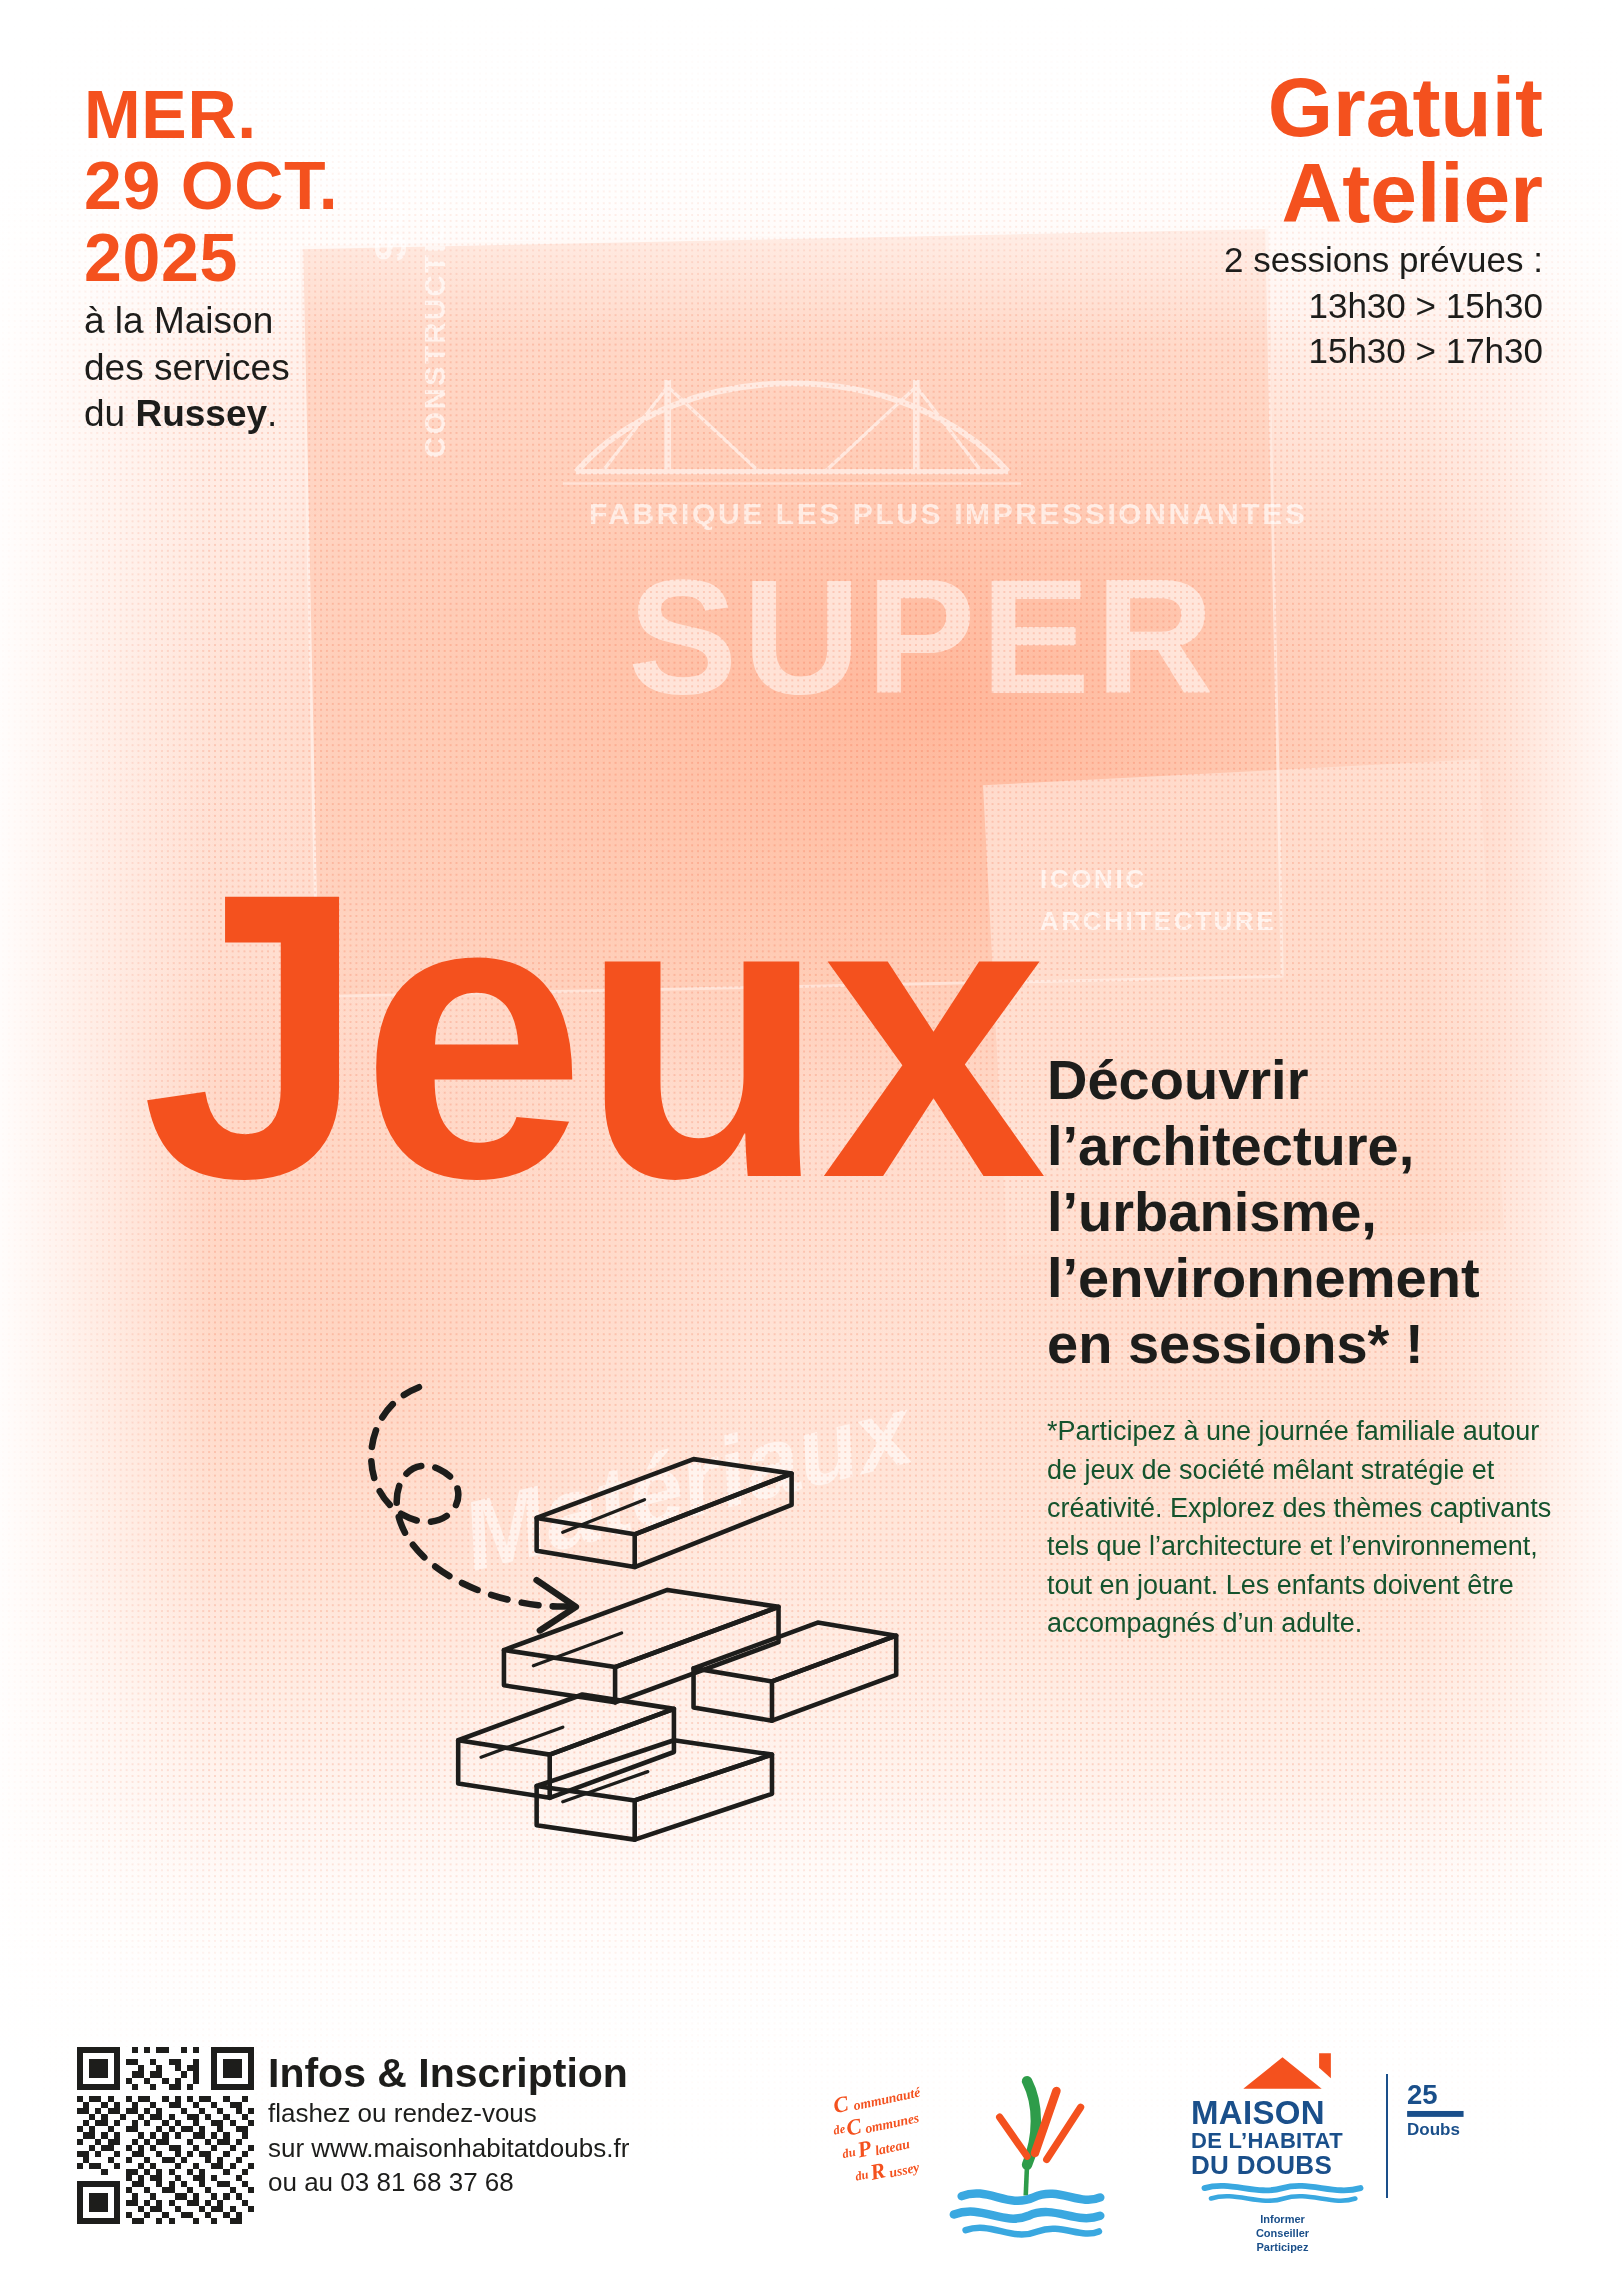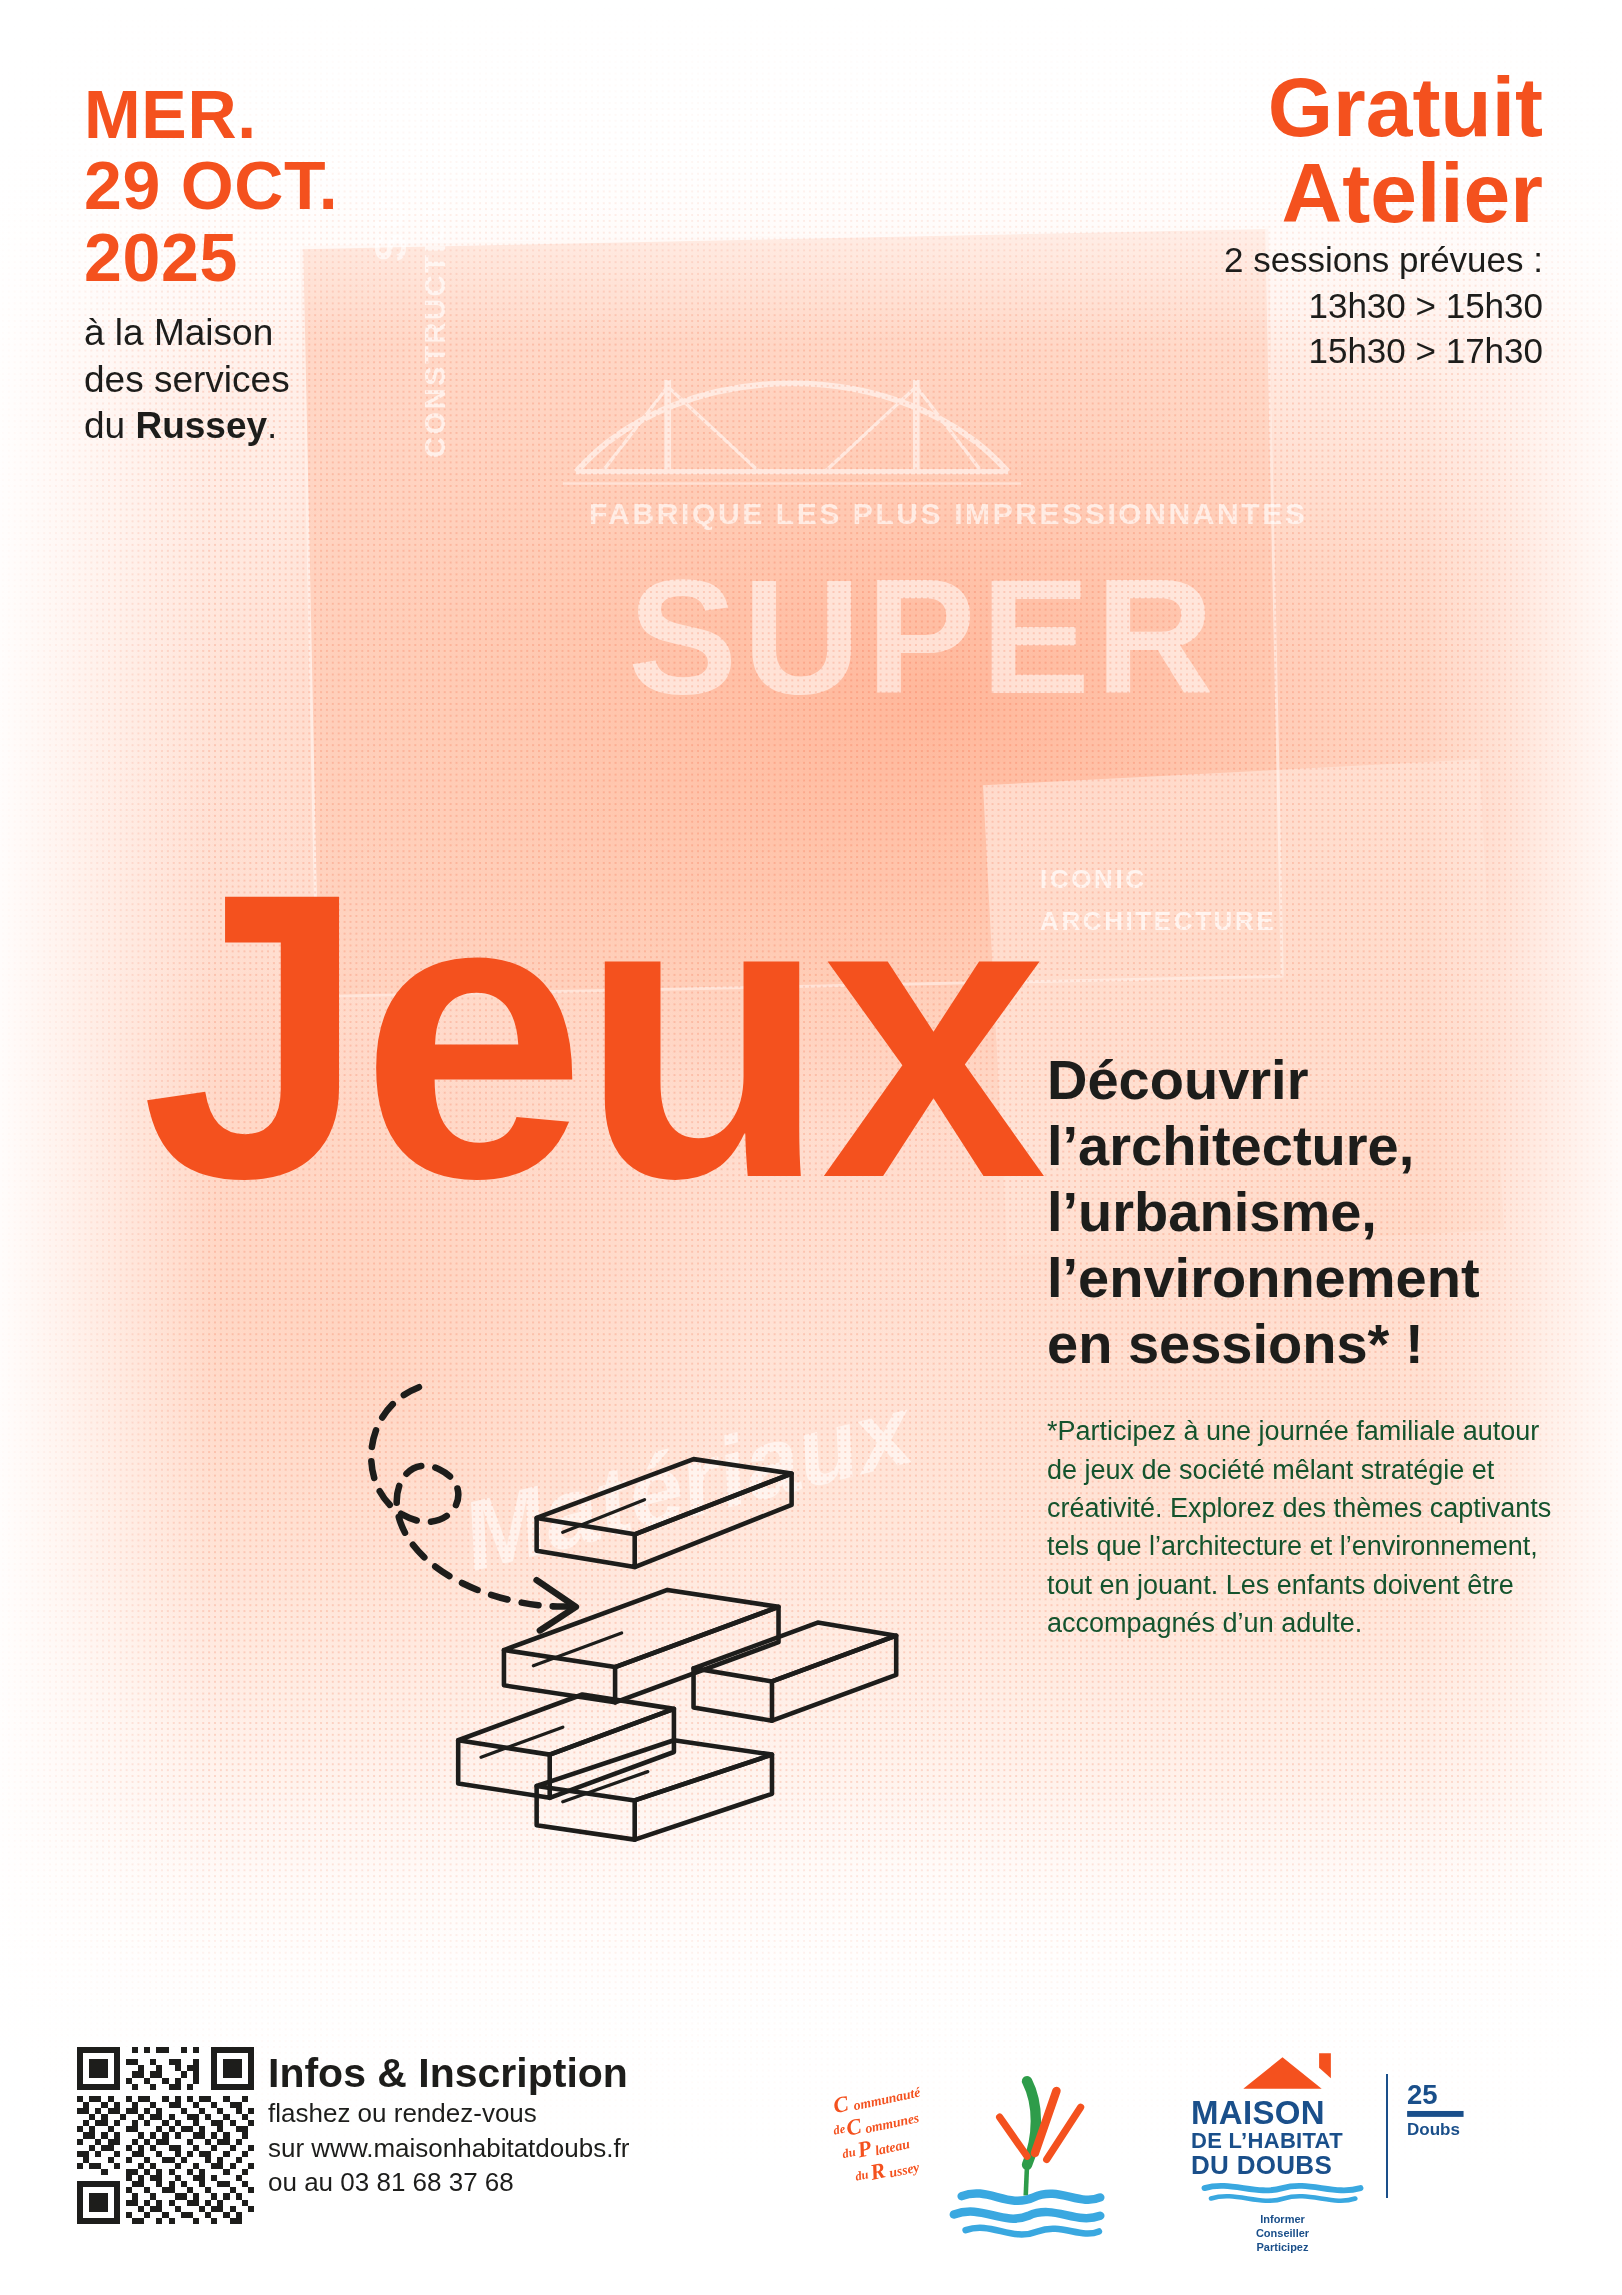--- a/index.html
+++ b/index.html
@@ -152,21 +152,21 @@
     width: 340px;
   }
   .date-line {
     color: #f4511e;
     font-weight: bold;
     font-size: 68px;
     line-height: 1.05;
     letter-spacing: 0.7px;
   }
   .venue {
-    margin-top: 17px;
+    margin-top: 5px;
     color: #1d1d1b;
     font-size: 37px;
     line-height: 1.26;
     font-weight: 400;
   }
   .venue b { font-weight: bold; text-align: center; }
 
   
   .atelier-block {
     position: absolute;

